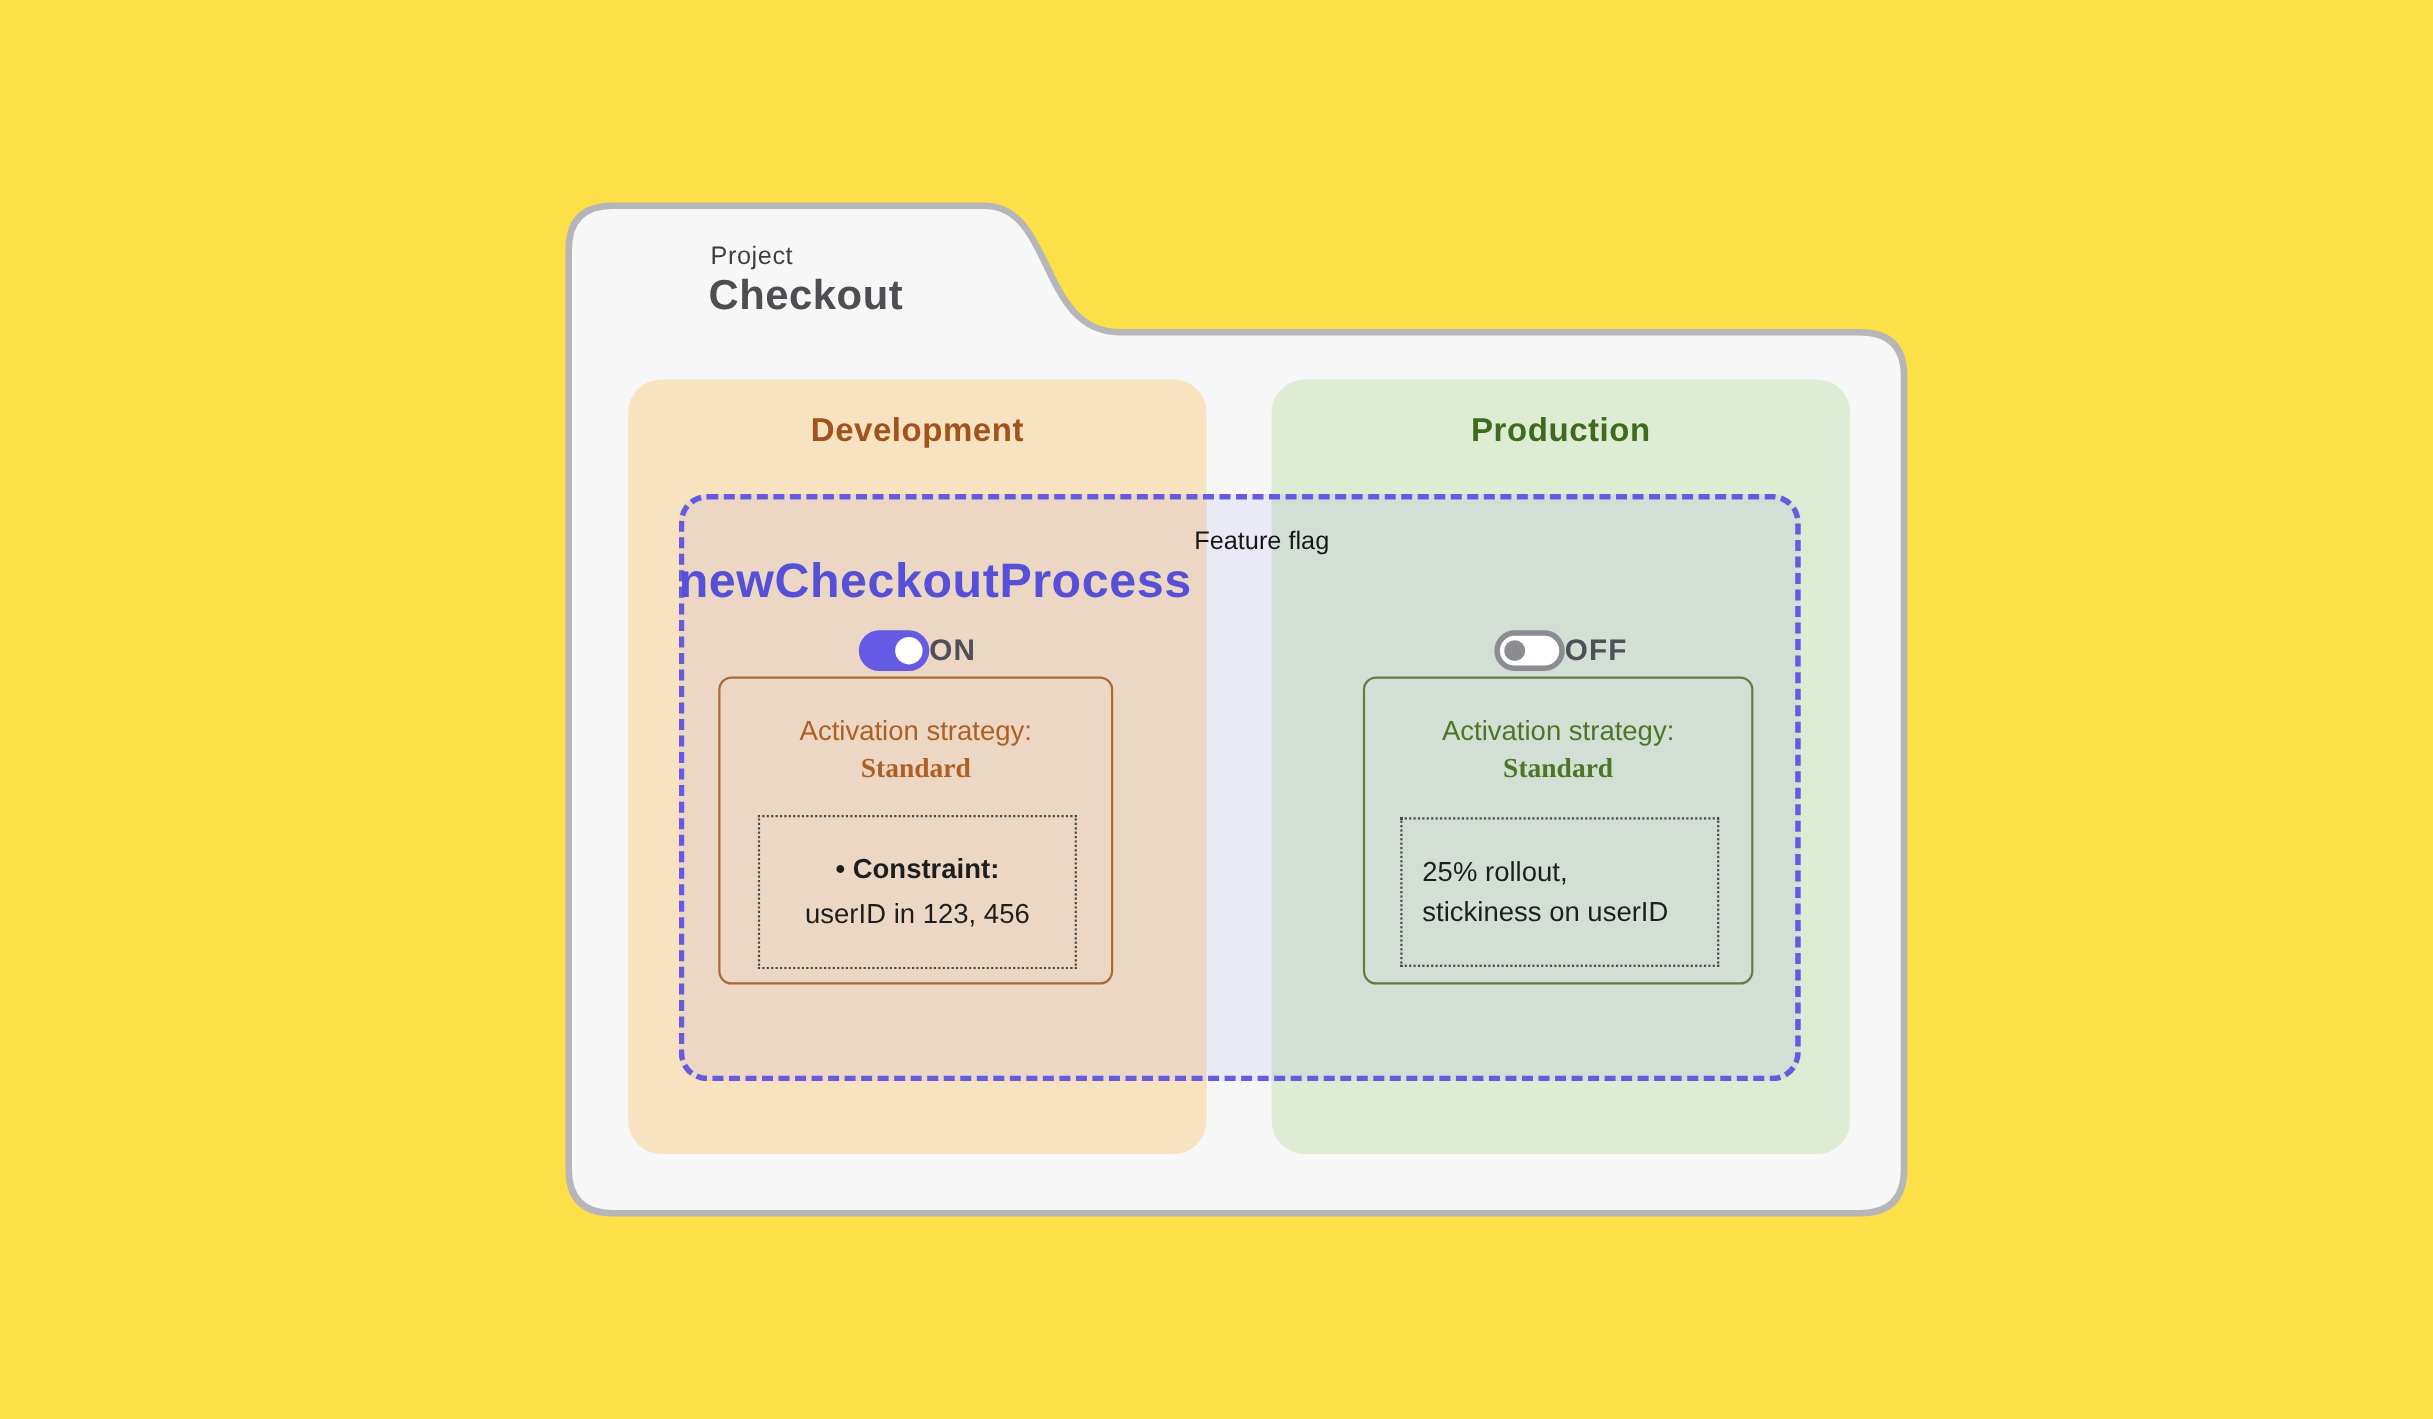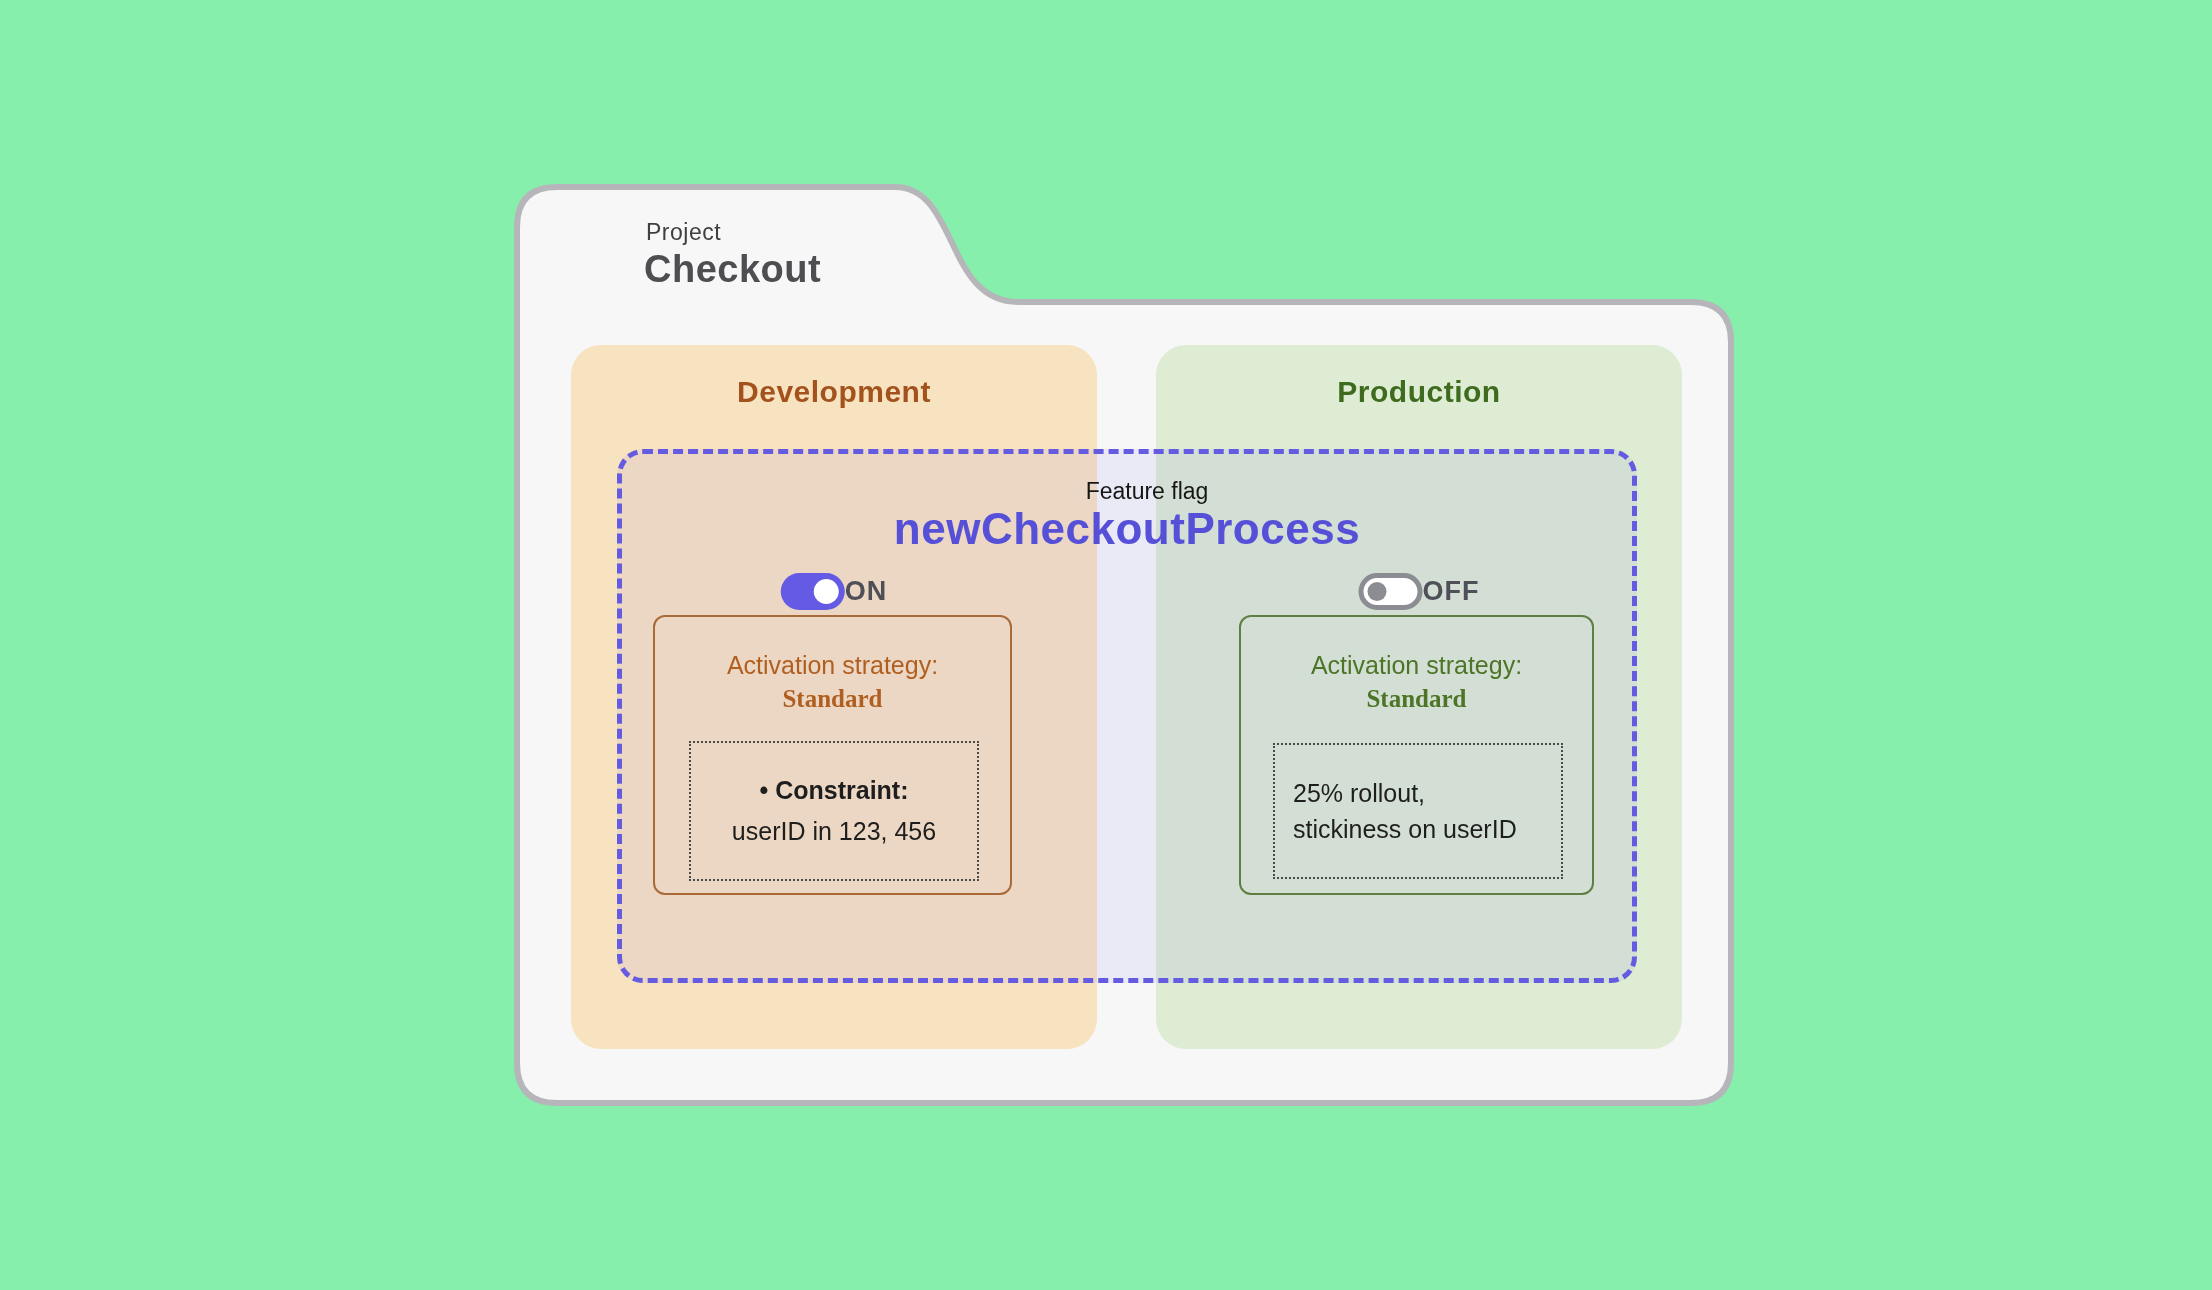--- a/index.html
+++ b/index.html
@@ -1,20 +1,20 @@
 <!DOCTYPE html>
 <html><head>
 <meta charset="utf-8">
 <style>
   html, body { margin: 0; padding: 0; background: #ffffff; }
   .canvas {
     position: relative;
     width: 2212px;
     height: 1290px;
-    background: #86efac;
+    background: #fde047;
     font-family: "Liberation Sans", sans-serif;
     overflow: hidden;
   }
 
   
   .folder-svg { position: absolute; left: 0; top: 0; width: 2212px; height: 1290px; }
 
   .project-label {
     position: absolute; left: 646px; top: 219px;
     font-size: 23px; color: #3f3f42; letter-spacing: 0.5px;
@@ -41,21 +41,21 @@
     border: 5px dashed #655be0; border-radius: 26px;
     background: rgba(108, 99, 230, 0.09);
     box-sizing: border-box;
   }
   .flag-label {
     position: absolute; left: 637px; top: 478px; width: 1020px;
     text-align: center; font-size: 23px; color: #161616;
   }
   .flag-name {
     position: absolute; left: 617px; top: 504px; width: 1020px;
-    text-align: center; font-size: 44px; font-weight: bold; color: #564fd8;
+    text-align: left; font-size: 44px; font-weight: bold; color: #564fd8;
     letter-spacing: 0.5px;
   }
 
   
   .toggle-row {
     position: absolute; top: 573px;
     display: flex; align-items: center; 
     transform: translateX(-50%);
   }
   .toggle-row.dev  { left: 834px; }

